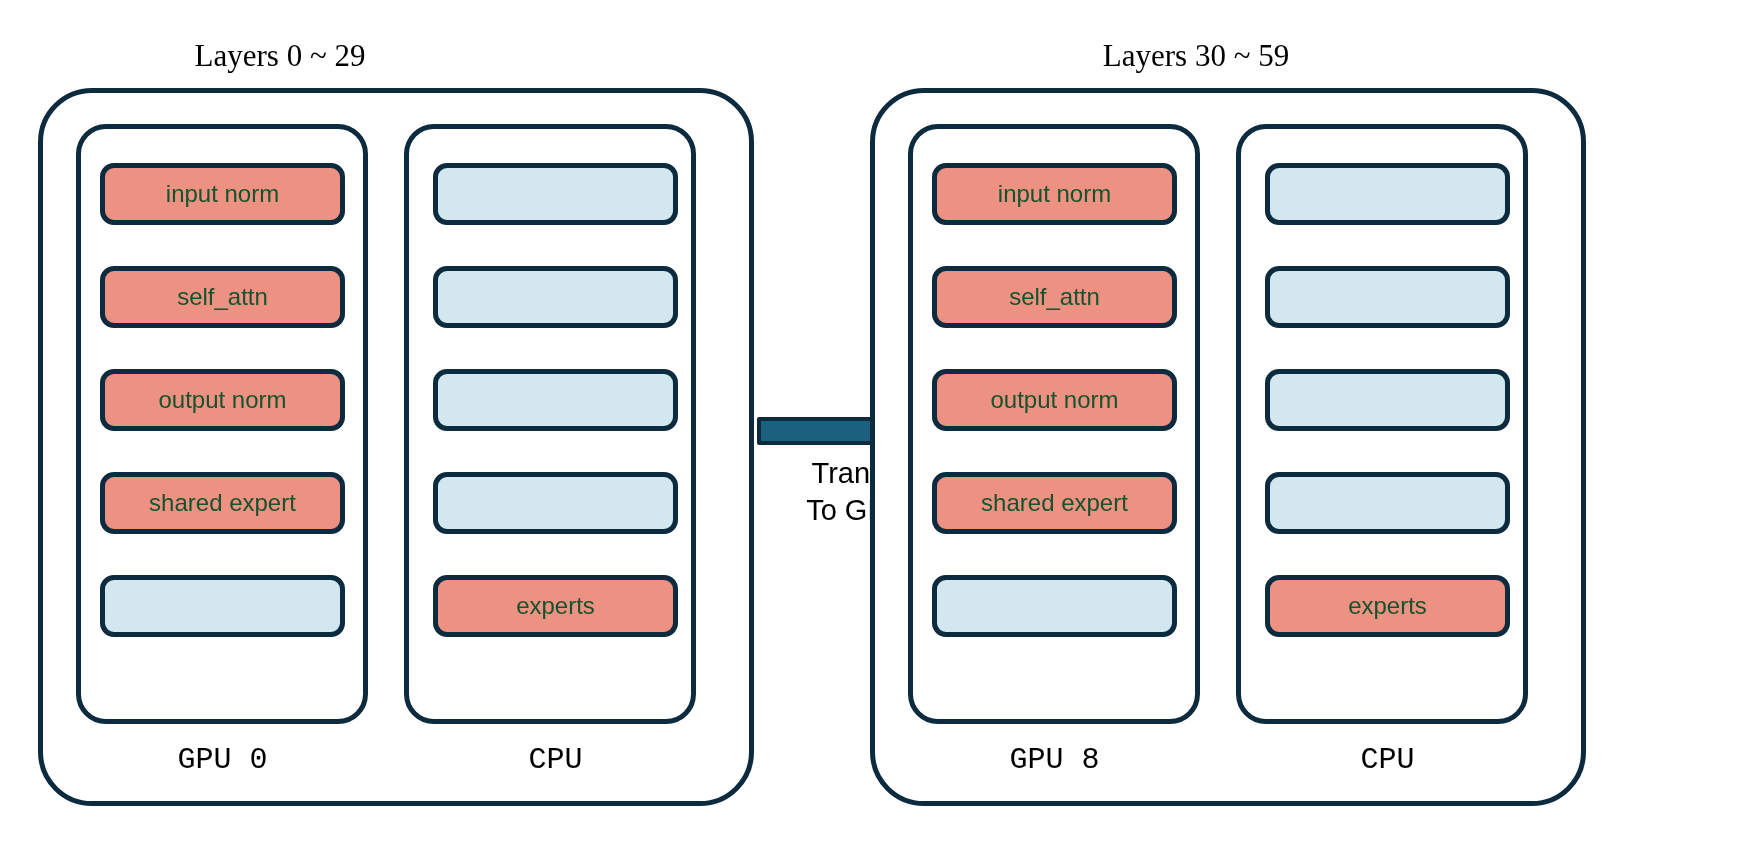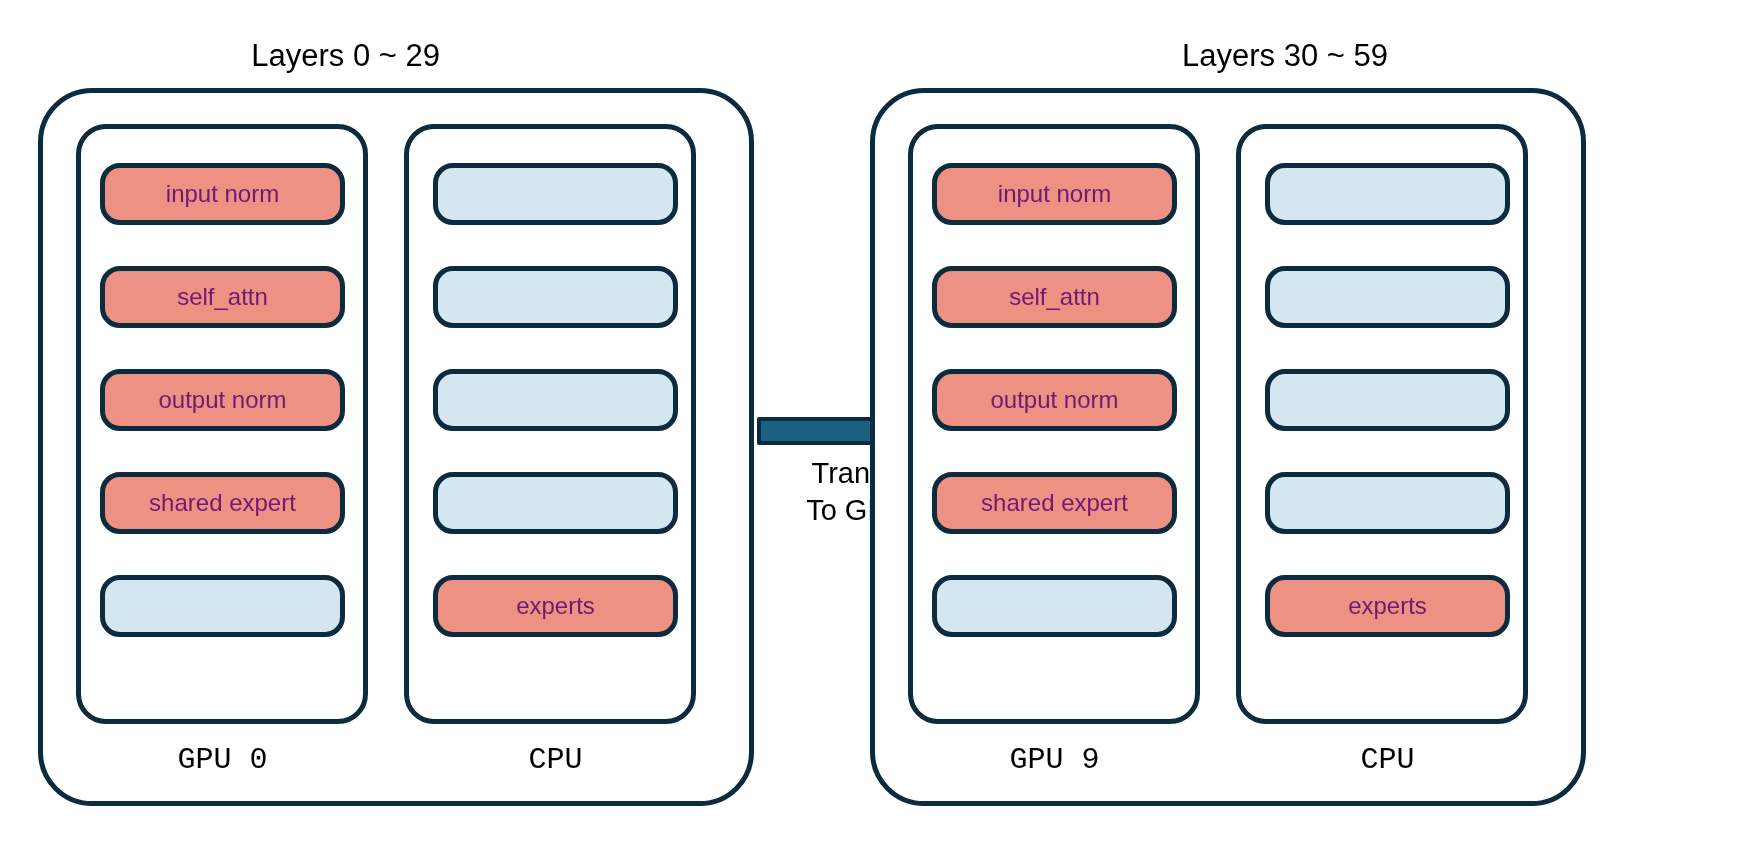--- a/index.html
+++ b/index.html
@@ -20,22 +20,22 @@
     height: 850px;
     background: #ffffff;
   }
 
   
   .caption {
     position: absolute;
     font-size: 31px;
     color: #000000;
     white-space: nowrap;
-    text-align: right;
-    font-family: Liberation Sans, sans-serif;
+    text-align: center;
+    font-family: Liberation Serif, serif;
   }
 
   
   .device {
     position: absolute;
     box-sizing: border-box;
     border: 5px solid #0d2b3e;
     border-radius: 54px;
     background: #ffffff;
   }
@@ -56,26 +56,26 @@
     white-space: nowrap;
     text-align: center;
     font-family: Liberation Mono, monospace;
   }
 
   
   .block {
     position: absolute;
     box-sizing: border-box;
     border: 5px solid #0d2b3e;
-    border-radius: 20px;
+    border-radius: 14px;
     display: flex;
     align-items: center;
     justify-content: center;
     font-size: 24px;
-    color: #701a75;
+    color: #14532d;
     white-space: nowrap;
     font-family: "Liberation Sans", sans-serif;
   }
   .block.active   { background: #ed9183; }
   .block.inactive { background: #d2e7ef; }
 
   
   #arrows {
     position: absolute;
     left: 0; top: 0;
@@ -141,31 +141,31 @@
   <div class="block inactive" style="left:433px; top:369px; width:245px; height:62px;"></div>
   <div class="block inactive" style="left:433px; top:472px; width:245px; height:62px;"></div>
   <div class="block active" style="left:433px; top:575px; width:245px; height:62px;">experts</div>
   <div class="panel-label" style="left:469px; top:743px; width:173px;">CPU</div>
 
   <div class="transfer-label" style="left:770px; top:455px; width:190px;">
     <div>Transfer</div>
     <div>To GPU1</div>
   </div>
 
-  <div class="caption" style="left:1048px; top:38px; width:340px;">Layers 30 ~ 59</div>
+  <div class="caption" style="left:1026px; top:38px; width:340px;">Layers 30 ~ 59</div>
 
   <div class="device" style="left:870px; top:88px; width:716px; height:718px;"></div>
 
   <div class="panel" style="left:908px; top:124px; width:292px; height:600px;"></div>
   <div class="block active" style="left:932px; top:163px; width:245px; height:62px;">input norm</div>
   <div class="block active" style="left:932px; top:266px; width:245px; height:62px;">self_attn</div>
   <div class="block active" style="left:932px; top:369px; width:245px; height:62px;">output norm</div>
   <div class="block active" style="left:932px; top:472px; width:245px; height:62px;">shared expert</div>
   <div class="block inactive" style="left:932px; top:575px; width:245px; height:62px;"></div>
-  <div class="panel-label" style="left:968px; top:743px; width:173px;">GPU 9</div>
+  <div class="panel-label" style="left:968px; top:743px; width:173px;">GPU 8</div>
 
   <div class="panel" style="left:1236px; top:124px; width:292px; height:600px;"></div>
   <div class="block inactive" style="left:1265px; top:163px; width:245px; height:62px;"></div>
   <div class="block inactive" style="left:1265px; top:266px; width:245px; height:62px;"></div>
   <div class="block inactive" style="left:1265px; top:369px; width:245px; height:62px;"></div>
   <div class="block inactive" style="left:1265px; top:472px; width:245px; height:62px;"></div>
   <div class="block active" style="left:1265px; top:575px; width:245px; height:62px;">experts</div>
   <div class="panel-label" style="left:1301px; top:743px; width:173px;">CPU</div>
 
 </div>

